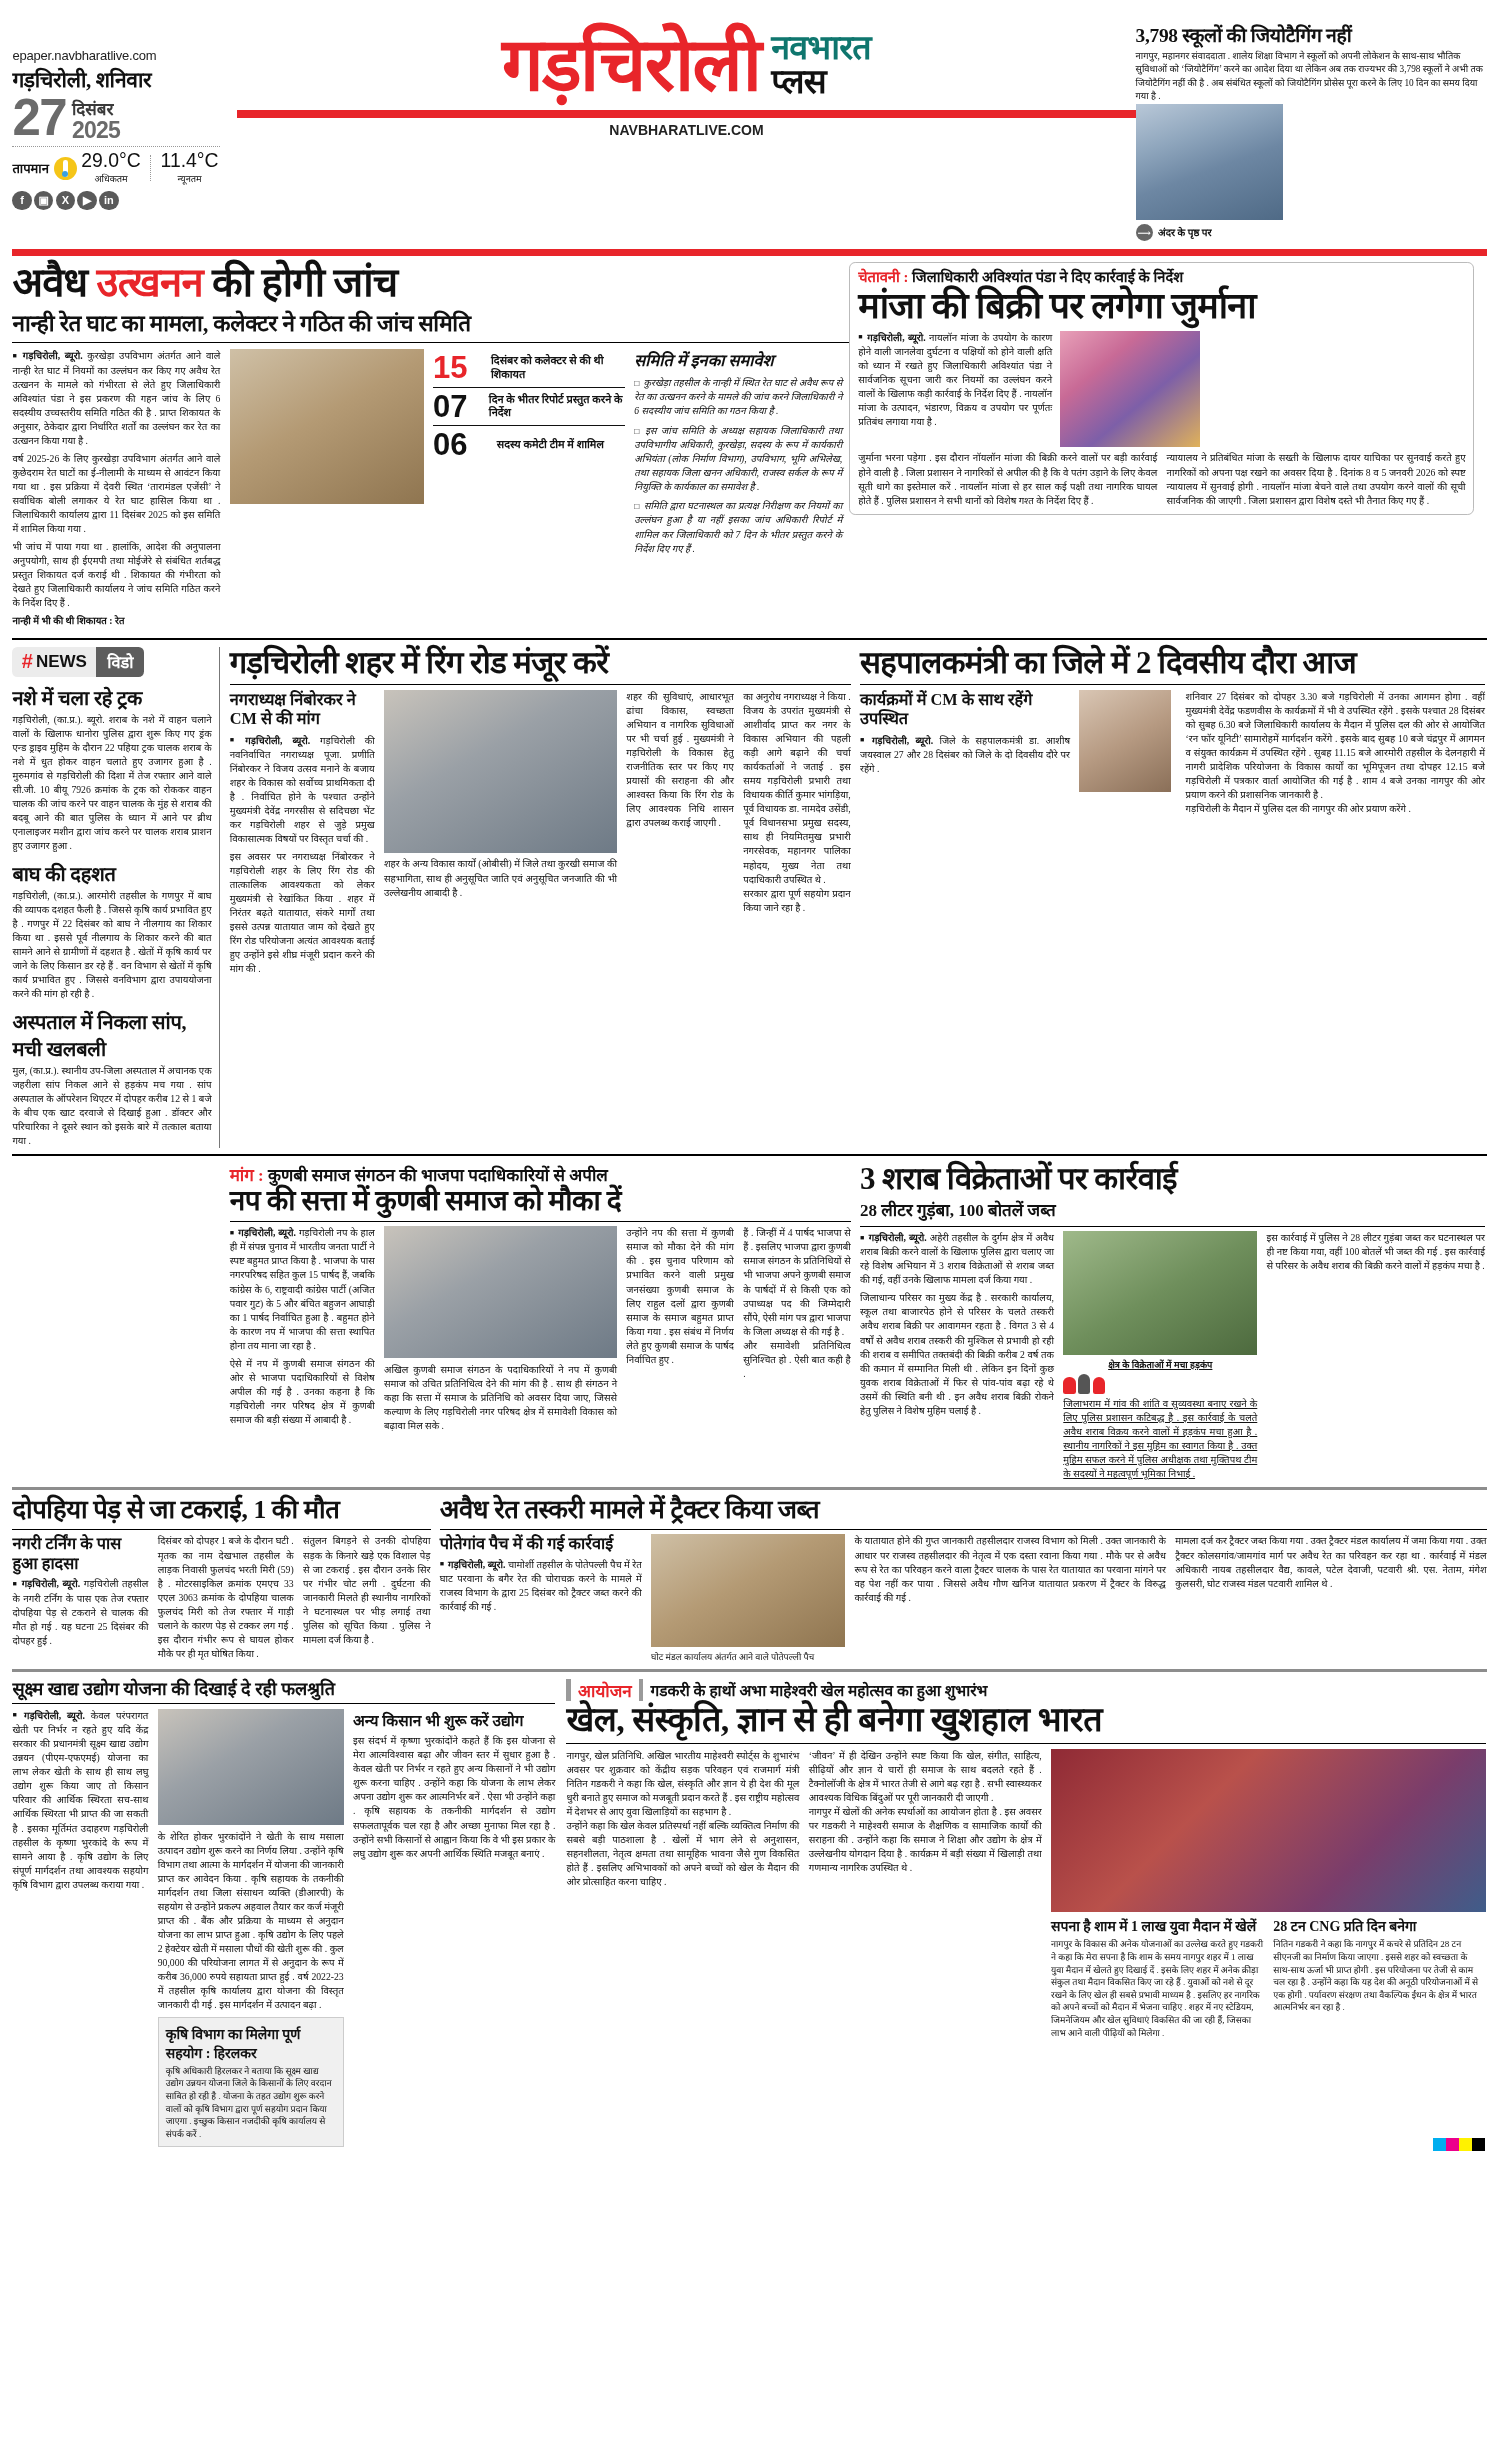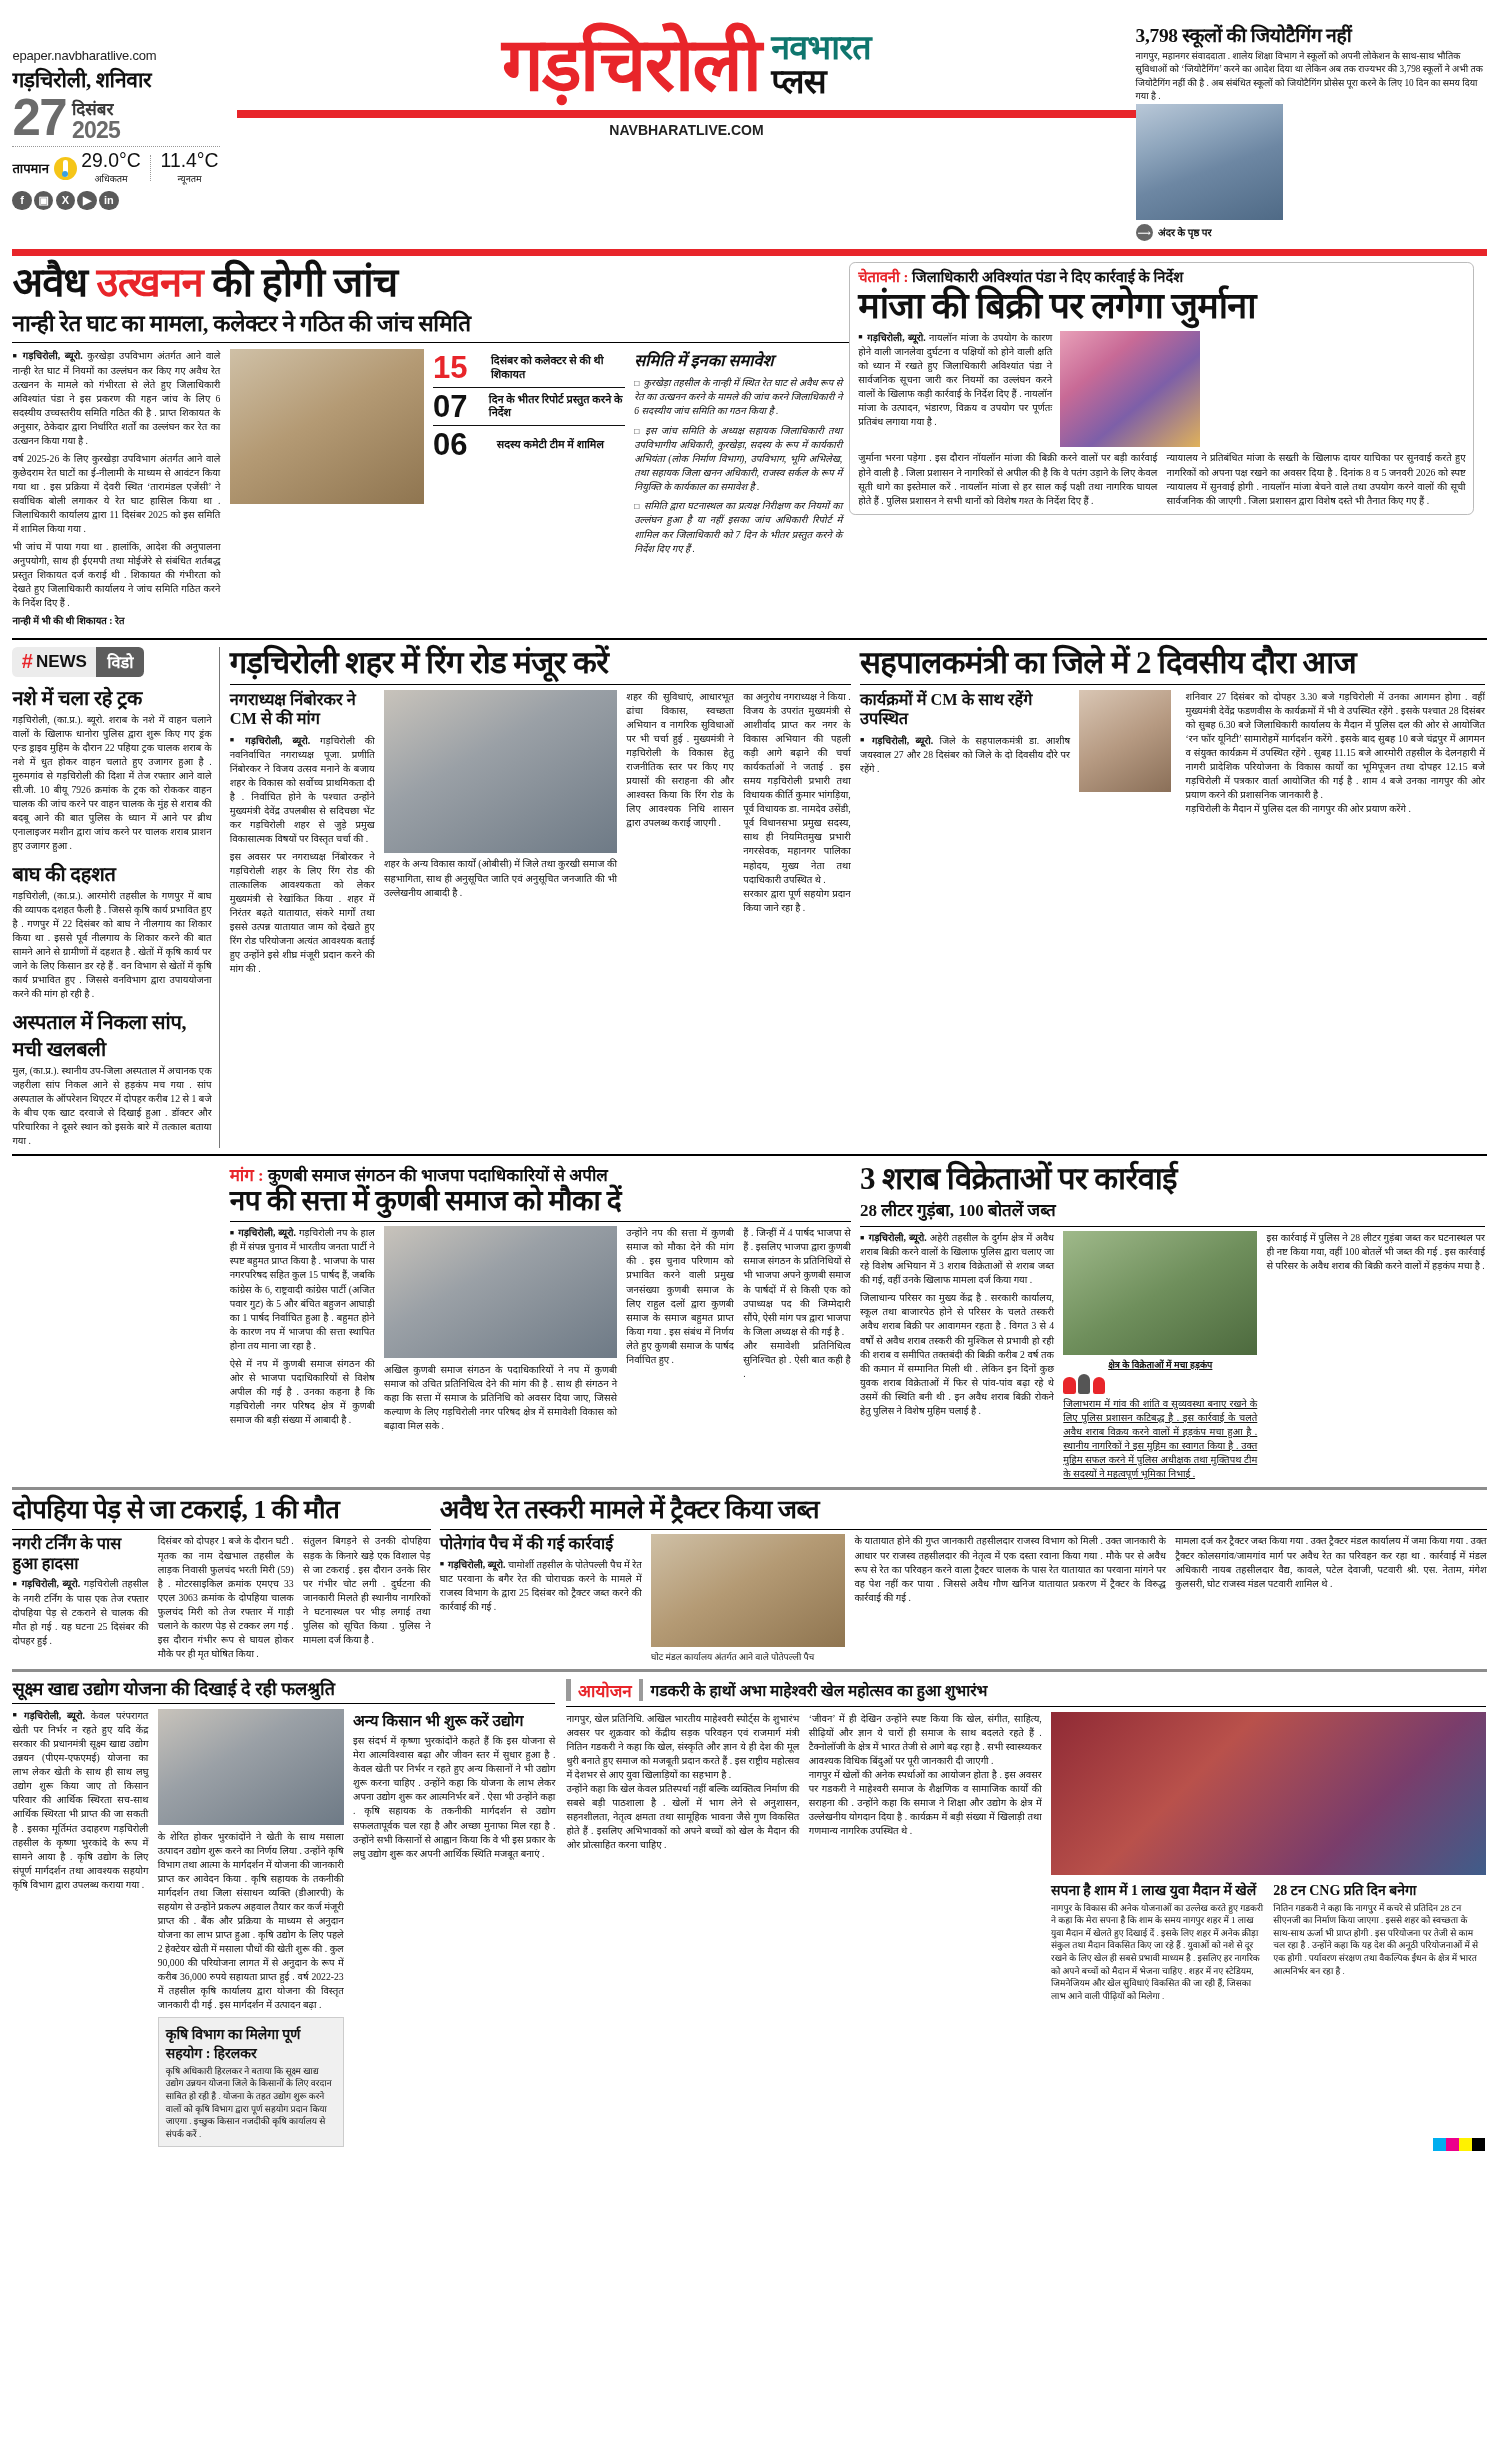--- a/index.html
+++ b/index.html
@@ -316,21 +316,21 @@
     </div>
 
     <div class="col-mid">
       <div class="h2">गड़चिरोली शहर में रिंग रोड मंजूर करें</div>
       <div class="hr-thin"></div>
       <div style="display:flex;gap:9.3px;">
         <div style="width:147px;">
           <div class="sub-kicker">नगराध्यक्ष निंबोरकर ने CM से की मांग</div>
           <div class="lead" style="margin-top:4.7px;">
             <p class="sq"><span class="byline">गड़चिरोली, ब्यूरो.</span>
-              <span>गड़चिरोली की नवनिर्वाचित नगराध्यक्ष पूजा. प्रणीति निंबोरकर ने विजय उत्सव मनाने के बजाय शहर के विकास को सर्वोच्च प्राथमिकता दी है . निर्वाचित होने के पश्चात उन्होंने मुख्यमंत्री देवेंद्र उपलबीस से सदिचछा भेंट कर गड़चिरोली शहर से जुड़े प्रमुख विकासात्मक विषयों पर विस्तृत चर्चा की .</span></p>
+              <span>गड़चिरोली की नवनिर्वाचित नगराध्यक्ष पूजा. प्रणीति निंबोरकर ने विजय उत्सव मनाने के बजाय शहर के विकास को सर्वोच्च प्राथमिकता दी है . निर्वाचित होने के पश्चात उन्होंने मुख्यमंत्री देवेंद्र नगरसीस से सदिचछा भेंट कर गड़चिरोली शहर से जुड़े प्रमुख विकासात्मक विषयों पर विस्तृत चर्चा की .</span></p>
             <p>इस अवसर पर नगराध्यक्ष निंबोरकर ने गड़चिरोली शहर के लिए रिंग रोड की तात्कालिक आवश्यकता को लेकर मुख्यमंत्री से रेखांकित किया . शहर में निरंतर बढ़ते यातायात, संकरे मार्गों तथा इससे उत्पन्न यातायात जाम को देखते हुए रिंग रोड परियोजना अत्यंत आवश्यक बताई हुए उन्होंने इसे शीघ्र मंजूरी प्रदान करने की मांग की .</p>
           </div>
         </div>
         <div style="width:233px;">
           <div class="photo-people" style="width:233px;height:163px;"></div>
           <div class="lead" style="margin-top:4.7px;">शहर के अन्य विकास कार्यों (ओबीसी) में जिले तथा कुरखी समाज की सहभागिता, साथ ही अनुसूचित जाति एवं अनुसूचित जनजाति की भी उल्लेखनीय आबादी है .</div>
         </div>
         <div style="width:109px;">
           <div class="lead">शहर की सुविधाएं, आधारभूत ढांचा विकास, स्वच्छता अभियान व नागरिक सुविधाओं पर भी चर्चा हुई . मुख्यमंत्री ने गड़चिरोली के विकास हेतु राजनीतिक स्तर पर किए गए प्रयासों की सराहना की और आश्वस्त किया कि रिंग रोड के लिए आवश्यक निधि शासन द्वारा उपलब्ध कराई जाएगी .</div>
         </div>
@@ -503,20 +503,21 @@
       </div>
     </div>
 
     <div class="b4b">
       <div class="ayojan">
         <span class="ay-bar"></span>
         <span class="ay-txt">आयोजन</span>
         <span class="ay-bar"></span>
         <span class="ay-line">गडकरी के हाथों अभा माहेश्वरी खेल महोत्सव का हुआ शुभारंभ</span>
       </div>
+      <div class="h4" style="font-size:34px;">खेल, संस्कृति, ज्ञान से ही बनेगा खुशहाल भारत</div>
       <div class="hr-thin"></div>
       <div style="display:flex;gap:9.3px;">
         <div style="width:233px;">
           <div class="lead">नागपुर, खेल प्रतिनिधि. अखिल भारतीय माहेश्वरी स्पोर्ट्स के शुभारंभ अवसर पर शुक्रवार को केंद्रीय सड़क परिवहन एवं राजमार्ग मंत्री नितिन गडकरी ने कहा कि खेल, संस्कृति और ज्ञान ये ही देश की मूल धुरी बनाते हुए समाज को मजबूती प्रदान करते हैं . इस राष्ट्रीय महोत्सव में देशभर से आए युवा खिलाड़ियों का सहभाग है .</div>
           <div class="lead">उन्होंने कहा कि खेल केवल प्रतिस्पर्धा नहीं बल्कि व्यक्तित्व निर्माण की सबसे बड़ी पाठशाला है . खेलों में भाग लेने से अनुशासन, सहनशीलता, नेतृत्व क्षमता तथा सामूहिक भावना जैसे गुण विकसित होते हैं . इसलिए अभिभावकों को अपने बच्चों को खेल के मैदान की ओर प्रोत्साहित करना चाहिए .</div>
         </div>
         <div style="width:233px;">
           <div class="lead">‘जीवन’ में ही देखिन उन्होंने स्पष्ट किया कि खेल, संगीत, साहित्य, सीढ़ियों और ज्ञान ये चारों ही समाज के साथ बदलते रहते हैं . टैक्नोलॉजी के क्षेत्र में भारत तेजी से आगे बढ़ रहा है . सभी स्वास्थ्यकर आवश्यक विधिक बिंदुओं पर पूरी जानकारी दी जाएगी .</div>
           <div class="lead">नागपुर में खेलों की अनेक स्पर्धाओं का आयोजन होता है . इस अवसर पर गडकरी ने माहेश्वरी समाज के शैक्षणिक व सामाजिक कार्यों की सराहना की . उन्होंने कहा कि समाज ने शिक्षा और उद्योग के क्षेत्र में उल्लेखनीय योगदान दिया है . कार्यक्रम में बड़ी संख्या में खिलाड़ी तथा गणमान्य नागरिक उपस्थित थे .</div>
         </div>

